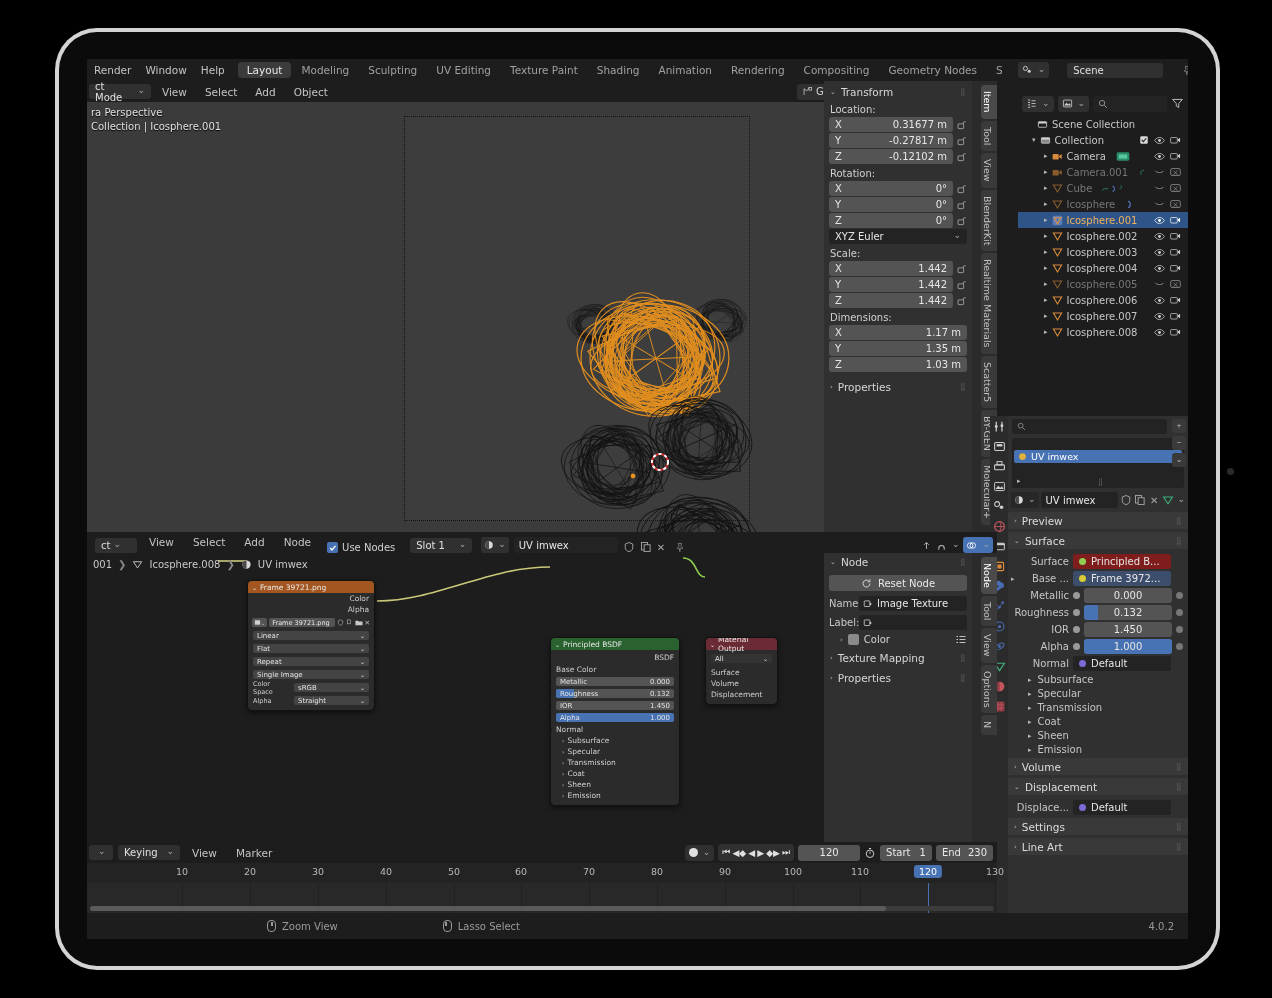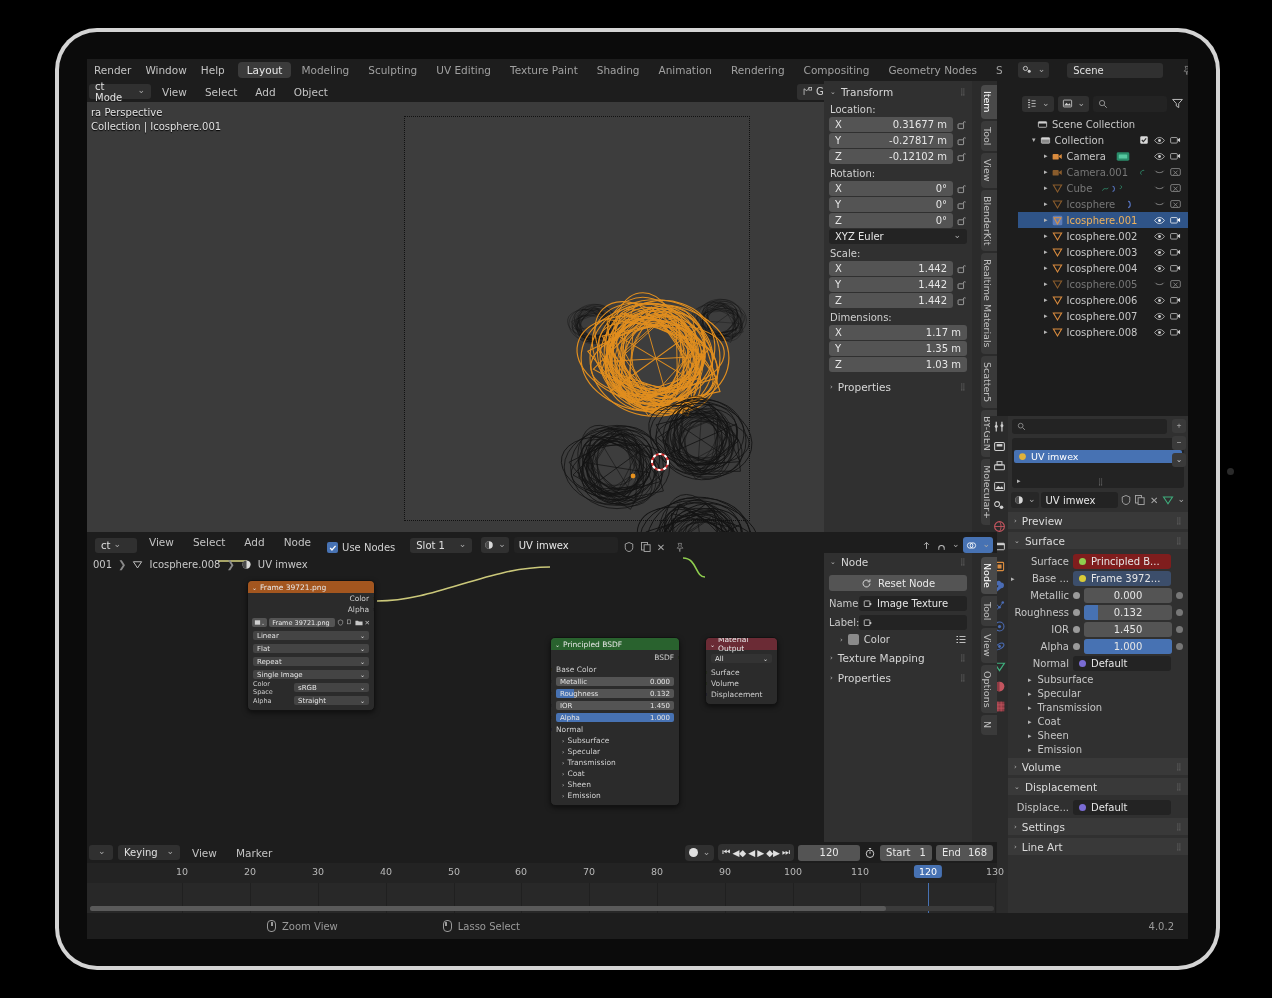--- a/index.html
+++ b/index.html
@@ -1369,21 +1369,21 @@
             <svg width="12" height="12" viewBox="0 0 16 16">
                 <circle cx="8" cy="9" r="5" fill="none" stroke="#d0d0d0" stroke-width="1.3"></circle>
                 <path d="M8 9V6M6.5 2h3" stroke="#d0d0d0" stroke-width="1.3"></path>
               </svg>
             <div style="display:flex;align-items:center;background:#545454;border-radius:3px;height:16px;padding:0 6px;gap:9px;font-size:10px;color:#e8e8e8;">
               <span>Start</span>
                 <span>1</span>
               </div>
             <div style="display:flex;align-items:center;background:#545454;border-radius:3px;height:16px;padding:0 6px;gap:7px;font-size:10px;color:#e8e8e8;">
               <span>End</span>
-                <span>168</span>
+                <span>230</span>
               </div>
           </div>
         </div>
 
         <div id="tl-ruler">
           <div class="tick" style="left:95px;">10</div>
           <div class="tick" style="left:163px;">20</div>
           <div class="tick" style="left:231px;">30</div>
           <div class="tick" style="left:299px;">40</div>
           <div class="tick" style="left:367px;">50</div>

